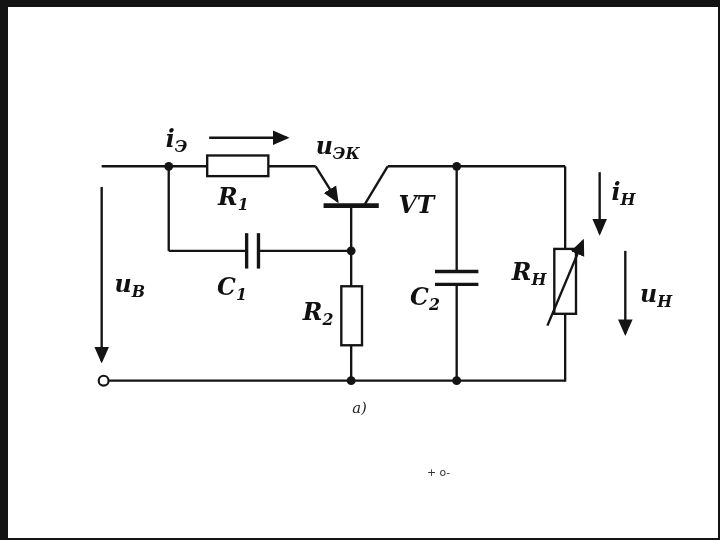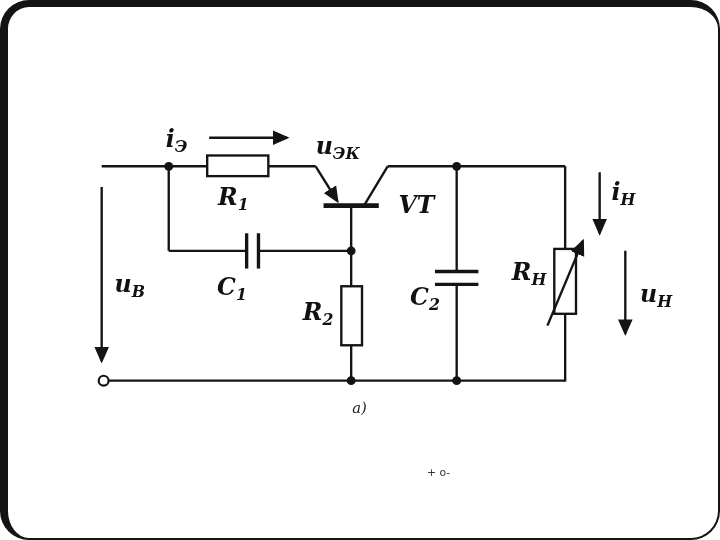--- a/index.html
+++ b/index.html
@@ -10,21 +10,20 @@
   .page {
     position: relative;
     width: 720px;
     height: 540px;
     box-sizing: border-box;
     background: #ffffff;
     border-style: solid;
     border-color: #141414;
     border-width: 7px 2px 2px 8px;
     overflow: hidden;
-    border-radius: 29px;
   }
   svg { display: block; width: 100%; height: 100%; }
   .wire { stroke: #141414; stroke-width: 2.4; fill: none; }
   .thick { stroke-width: 3.4; }
   .basebar { stroke-width: 5; }
   .box { fill: #ffffff; stroke: #141414; stroke-width: 2.4; }
   .dot { fill: #141414; stroke: none; }
   .terminal { fill: #ffffff; stroke: #141414; stroke-width: 2.2; }
   .lbl {
     font-family: "DejaVu Serif", serif;

